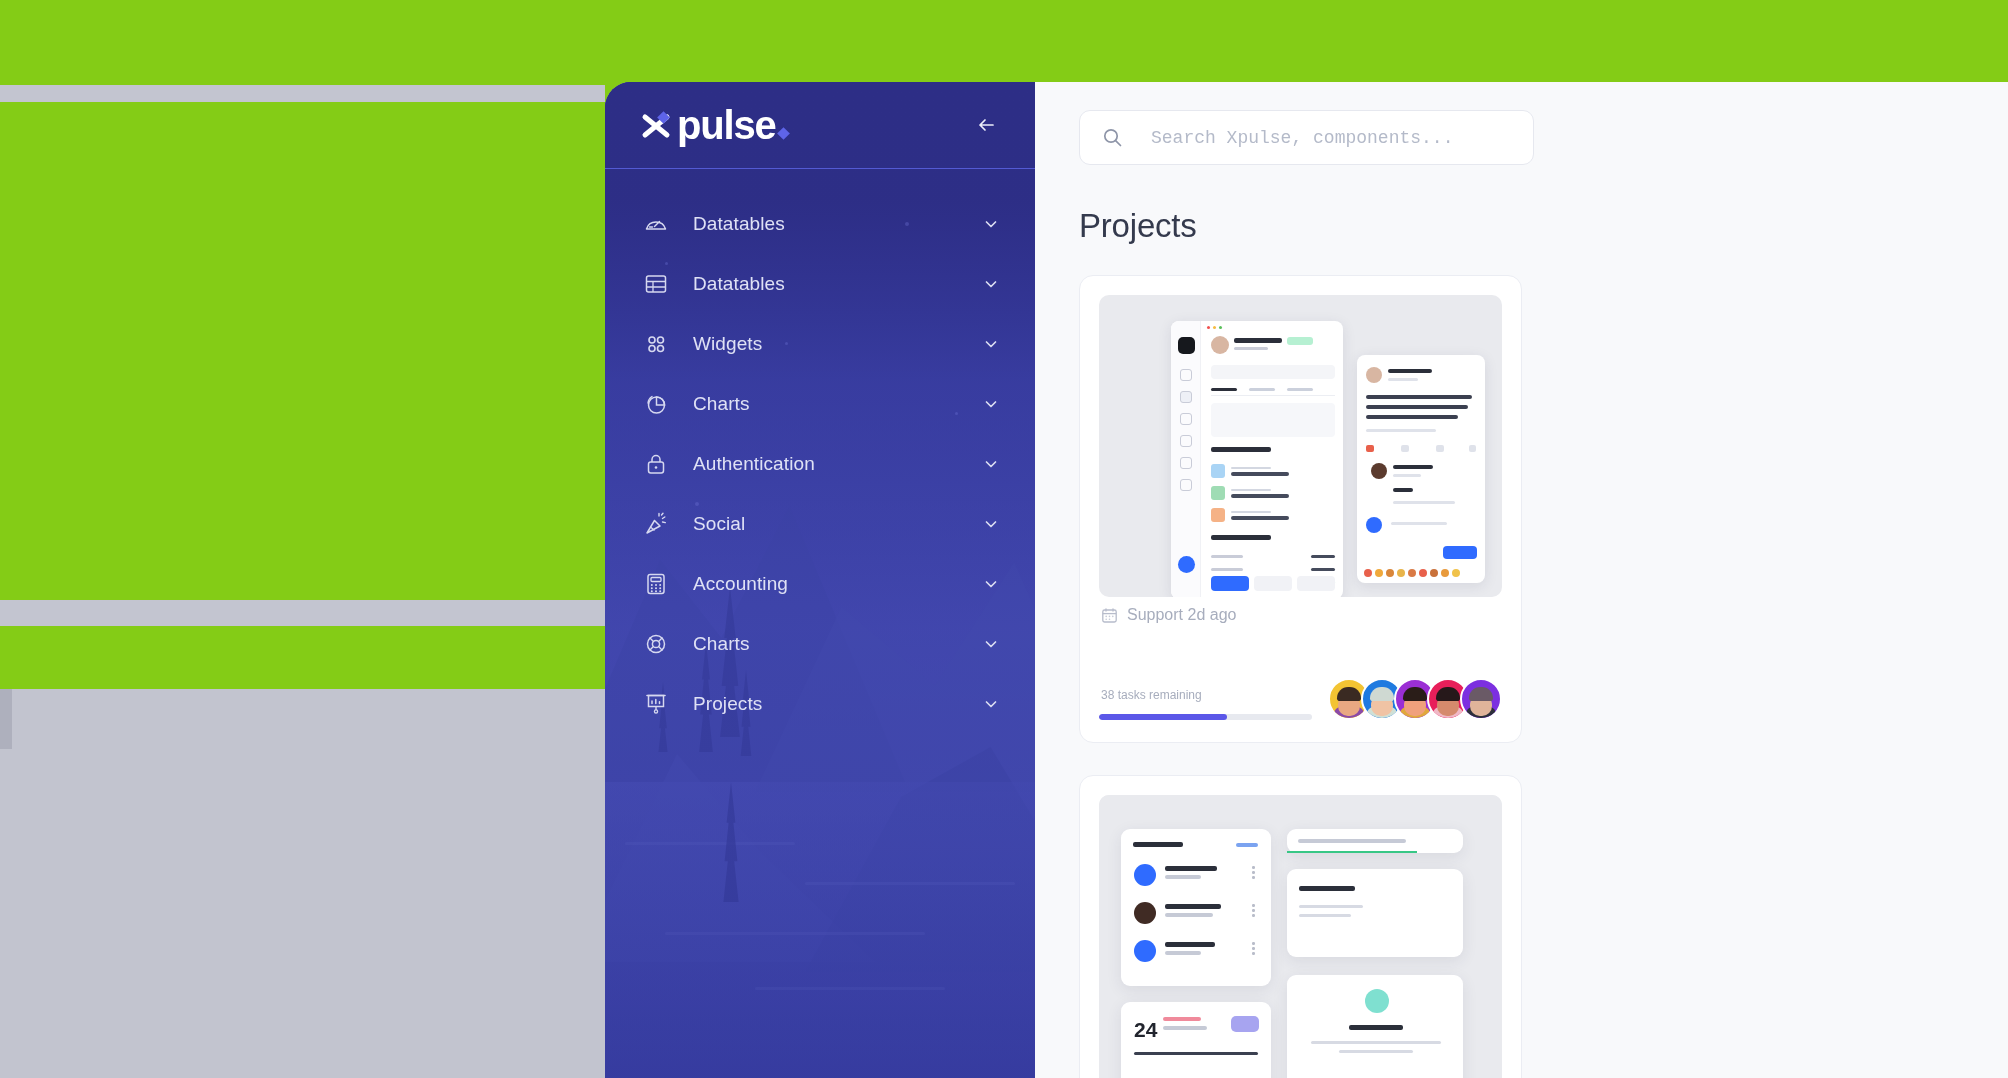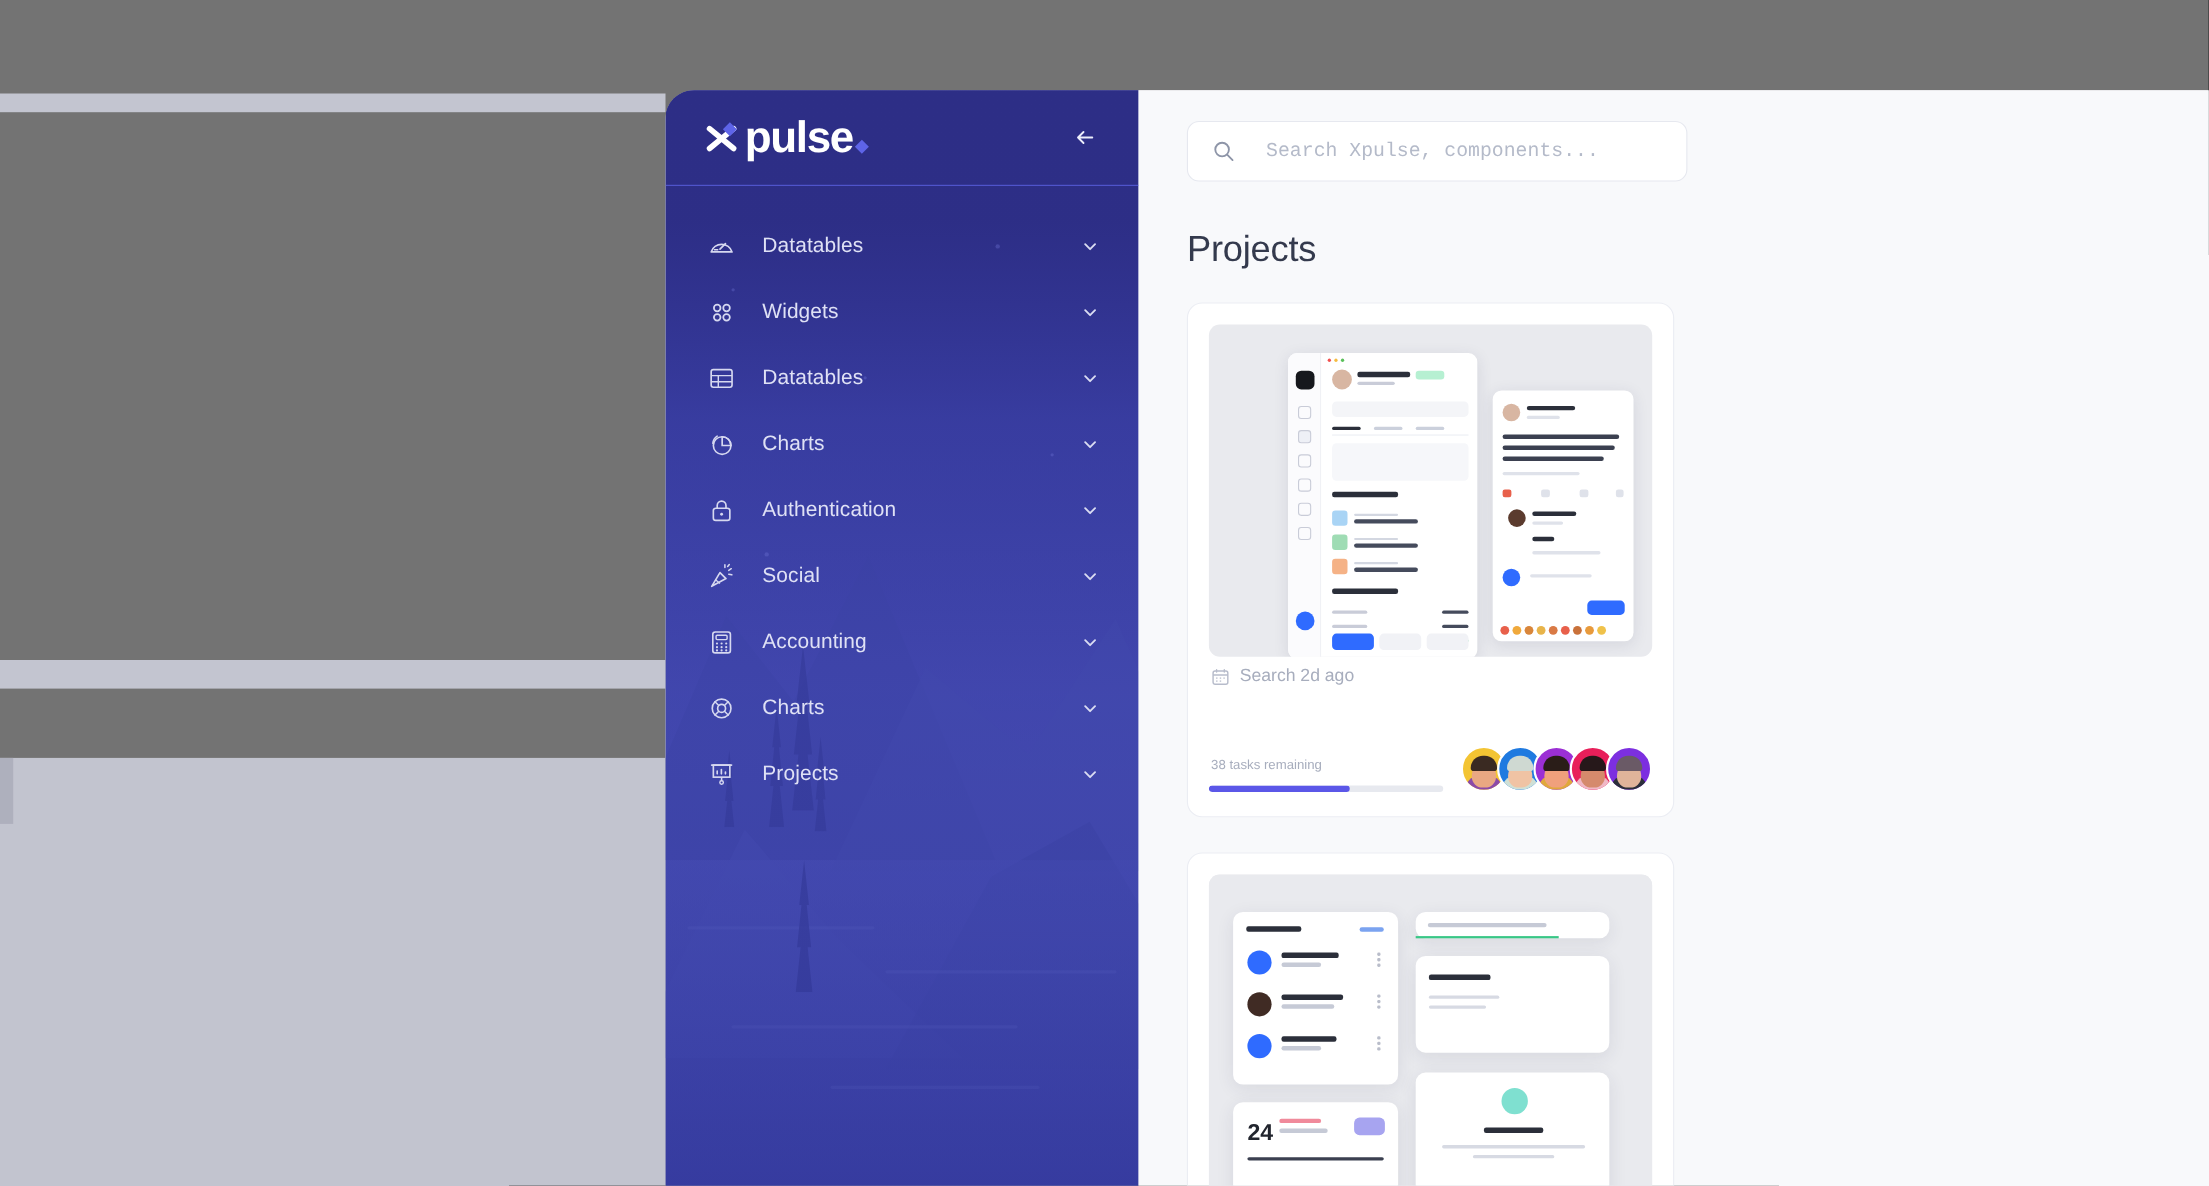--- a/index.html
+++ b/index.html
@@ -4,21 +4,21 @@
 <style>
   * { margin:0; padding:0; box-sizing:border-box; }
   html, body {
     width:2008px; height:1078px;
     overflow:hidden;
     background:#000;
     font-family:"Liberation Sans", sans-serif;
   }
 
   
-  #root { position:relative; width:2008px; height:1078px; background:#737373; }
+  #root { position:relative; width:2008px; height:1078px; background:#84cc16; }
 
   .backdrop-band {
     position:absolute; left:0; background:#c3c5d0;
   }
   .band-1 { top:85px;  width:605px; height:17px; }
   .band-2 { top:600px; width:605px; height:26px; }
   .band-3 { top:689px; width:605px; height:389px; background:#c2c4cf; }
   .band-3b{ top:689px; left:0; width:12px; height:60px; background:#aeb0bd; }
 
   
@@ -338,42 +338,42 @@
             <span class="nav-chev">
               <svg width="16" height="16" viewBox="0 0 16 16">
                   <path d="M3.5 6 L8 10.5 L12.5 6" stroke="#dadcf2" stroke-width="1.7" fill="none" stroke-linecap="round" stroke-linejoin="round"></path>
                 </svg>
             </span>
           </div>
 
           <div class="nav-item">
             <span class="nav-icon">
               <svg width="26" height="26" viewBox="0 0 26 26">
+                <rect x="3.5" y="5" width="19" height="16" rx="2" fill="none" stroke="#d6d8f0" stroke-width="1.5"></rect>
+                <path d="M3.5 10.5 H22.5 M3.5 16 H22.5 M10 10.5 V21" stroke="#d6d8f0" stroke-width="1.3"></path>
+              </svg>
+            </span>
+            <span class="nav-label">Datatables</span>
+            <span class="nav-chev">
+              <svg width="16" height="16" viewBox="0 0 16 16">
+                  <path d="M3.5 6 L8 10.5 L12.5 6" stroke="#dadcf2" stroke-width="1.7" fill="none" stroke-linecap="round" stroke-linejoin="round"></path>
+                </svg>
+            </span>
+          </div>
+
+          <div class="nav-item">
+            <span class="nav-icon">
+              <svg width="26" height="26" viewBox="0 0 26 26">
                 <circle cx="9" cy="9" r="3" fill="none" stroke="#d6d8f0" stroke-width="1.6"></circle>
                 <circle cx="17.5" cy="9" r="3" fill="none" stroke="#d6d8f0" stroke-width="1.6"></circle>
                 <circle cx="9" cy="17.5" r="3" fill="none" stroke="#d6d8f0" stroke-width="1.6"></circle>
                 <circle cx="17.5" cy="17.5" r="3" fill="none" stroke="#d6d8f0" stroke-width="1.6"></circle>
               </svg>
             </span>
             <span class="nav-label">Widgets</span>
-            <span class="nav-chev">
-              <svg width="16" height="16" viewBox="0 0 16 16">
-                  <path d="M3.5 6 L8 10.5 L12.5 6" stroke="#dadcf2" stroke-width="1.7" fill="none" stroke-linecap="round" stroke-linejoin="round"></path>
-                </svg>
-            </span>
-          </div>
-
-          <div class="nav-item">
-            <span class="nav-icon">
-              <svg width="26" height="26" viewBox="0 0 26 26">
-                <rect x="3.5" y="5" width="19" height="16" rx="2" fill="none" stroke="#d6d8f0" stroke-width="1.5"></rect>
-                <path d="M3.5 10.5 H22.5 M3.5 16 H22.5 M10 10.5 V21" stroke="#d6d8f0" stroke-width="1.3"></path>
-              </svg>
-            </span>
-            <span class="nav-label">Datatables</span>
             <span class="nav-chev">
               <svg width="16" height="16" viewBox="0 0 16 16">
                   <path d="M3.5 6 L8 10.5 L12.5 6" stroke="#dadcf2" stroke-width="1.7" fill="none" stroke-linecap="round" stroke-linejoin="round"></path>
                 </svg>
             </span>
           </div>
 
           <div class="nav-item">
             <span class="nav-icon">
               <svg width="26" height="26" viewBox="0 0 26 26">
@@ -617,21 +617,21 @@
                 <rect x="1.8" y="3" width="13.4" height="12" rx="1.8" fill="none" stroke="#b7bccb" stroke-width="1.3"></rect>
                 <path d="M1.8 6.6 H15.2" stroke="#b7bccb" stroke-width="1.3"></path>
                 <path d="M5 1.8 V4 M12 1.8 V4" stroke="#b7bccb" stroke-width="1.3" stroke-linecap="round"></path>
                 <circle cx="5.2" cy="9.4" r=".8" fill="#c6cad6"></circle>
                   <circle cx="8.5" cy="9.4" r=".8" fill="#c6cad6"></circle>
                   <circle cx="11.8" cy="9.4" r=".8" fill="#c6cad6"></circle>
                 <circle cx="5.2" cy="12.2" r=".8" fill="#c6cad6"></circle>
                   <circle cx="8.5" cy="12.2" r=".8" fill="#c6cad6"></circle>
               </svg>
             </span>
-            <span class="card-meta-text">Search 2d ago</span>
+            <span class="card-meta-text">Support 2d ago</span>
           </div>
           <div class="card-foot">
             <div class="foot-left">
               <div class="tasks">38 tasks remaining</div>
               <div class="pbar">
                 <div class="pfill" id="p0" style="width: 60%;"></div>
               </div>
             </div>
             <div class="avatars" id="avatars0">
                 <div class="av" style="background: rgb(243, 196, 51);">

